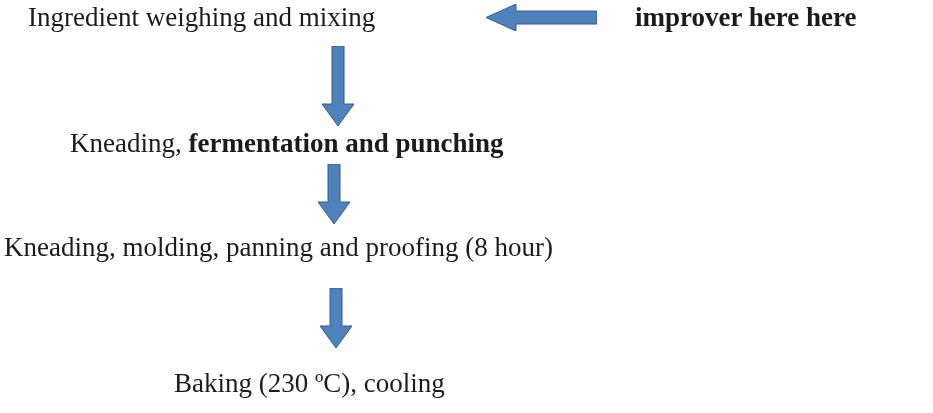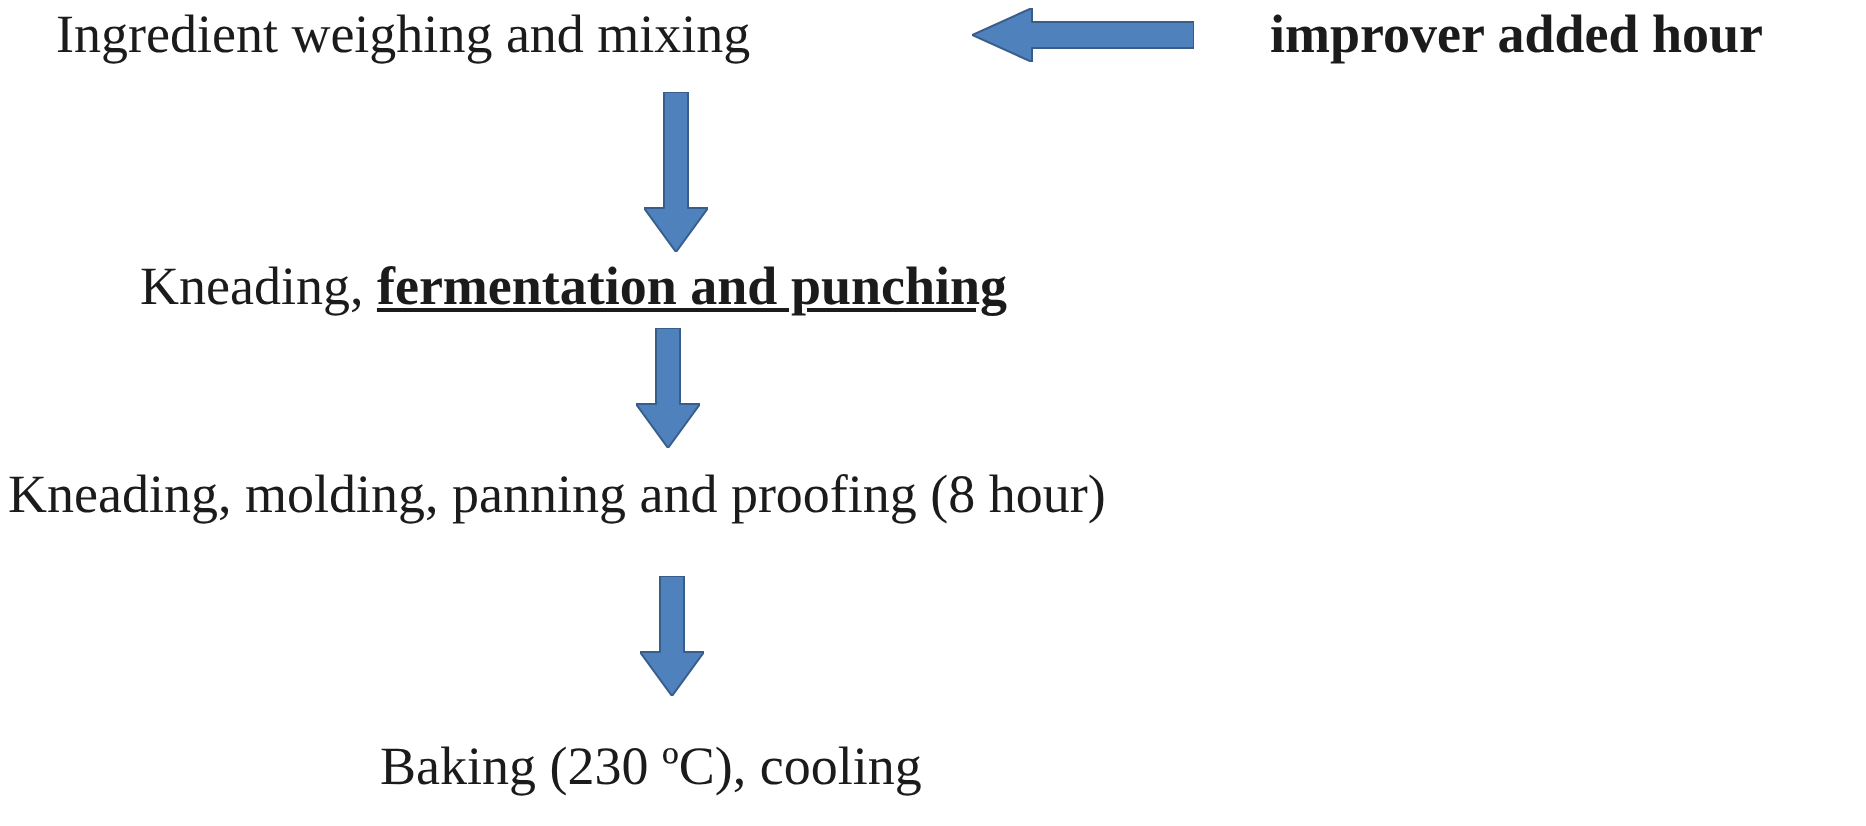--- a/index.html
+++ b/index.html
@@ -20,50 +20,50 @@
     height:402px;
     background:var(--bg);
     overflow:hidden;
   }
   .step{
     position:absolute;
     font-size:27px;
     line-height:34px;
     white-space:nowrap;
   }
-  .bold{font-weight:bold;text-decoration:underline;}
+  .bold{font-weight:bold;}
   .arrow{position:absolute;display:block;}
   .arrow polygon{
     fill:var(--arrow-fill);
     stroke:var(--arrow-border);
     stroke-width:1;
     stroke-linejoin:round;
   }
   .step1{left:28px;top:0px;}
   .annotation{left:635px;top:0px;position:absolute;font-size:27px;line-height:34px;font-weight:bold;white-space:nowrap;}
   .left-arrow{left:486px;top:4px;width:111px;height:27px;}
   .down-arrow-1{left:322px;top:46px;width:32px;height:80px;}
   .step2{left:70px;top:126px;}
   .down-arrow-2{left:318px;top:164px;width:32px;height:60px;}
   .step3{left:4px;top:230px;}
   .down-arrow-3{left:320px;top:288px;width:32px;height:60px;}
-  .step4{left:174px;top:366px;margin-left:16px;}
+  .step4{left:174px;top:366px;}
 </style>
 </head>
 <body>
 
 <div class="canvas">
 
   <div class="step step1">Ingredient weighing and mixing</div>
 
   <svg class="arrow left-arrow" viewBox="0 0 111 27" xmlns="http://www.w3.org/2000/svg">
     <polygon points="0,13.5 30,0 30,7 111,7 111,20 30,20 30,27"></polygon>
   </svg>
 
-  <div class="annotation">improver added hour</div>
+  <div class="annotation">improver here here</div>
 
   <svg class="arrow down-arrow-1" viewBox="0 0 32 80" xmlns="http://www.w3.org/2000/svg">
     <polygon points="10,0 22,0 22,58 32,58 16,80 0,58 10,58"></polygon>
   </svg>
 
   <div class="step step2"><span>Kneading, </span><span class="bold">fermentation and punching</span></div>
 
   <svg class="arrow down-arrow-2" viewBox="0 0 32 60" xmlns="http://www.w3.org/2000/svg">
     <polygon points="10,0 22,0 22,38 32,38 16,60 0,38 10,38"></polygon>
   </svg>

